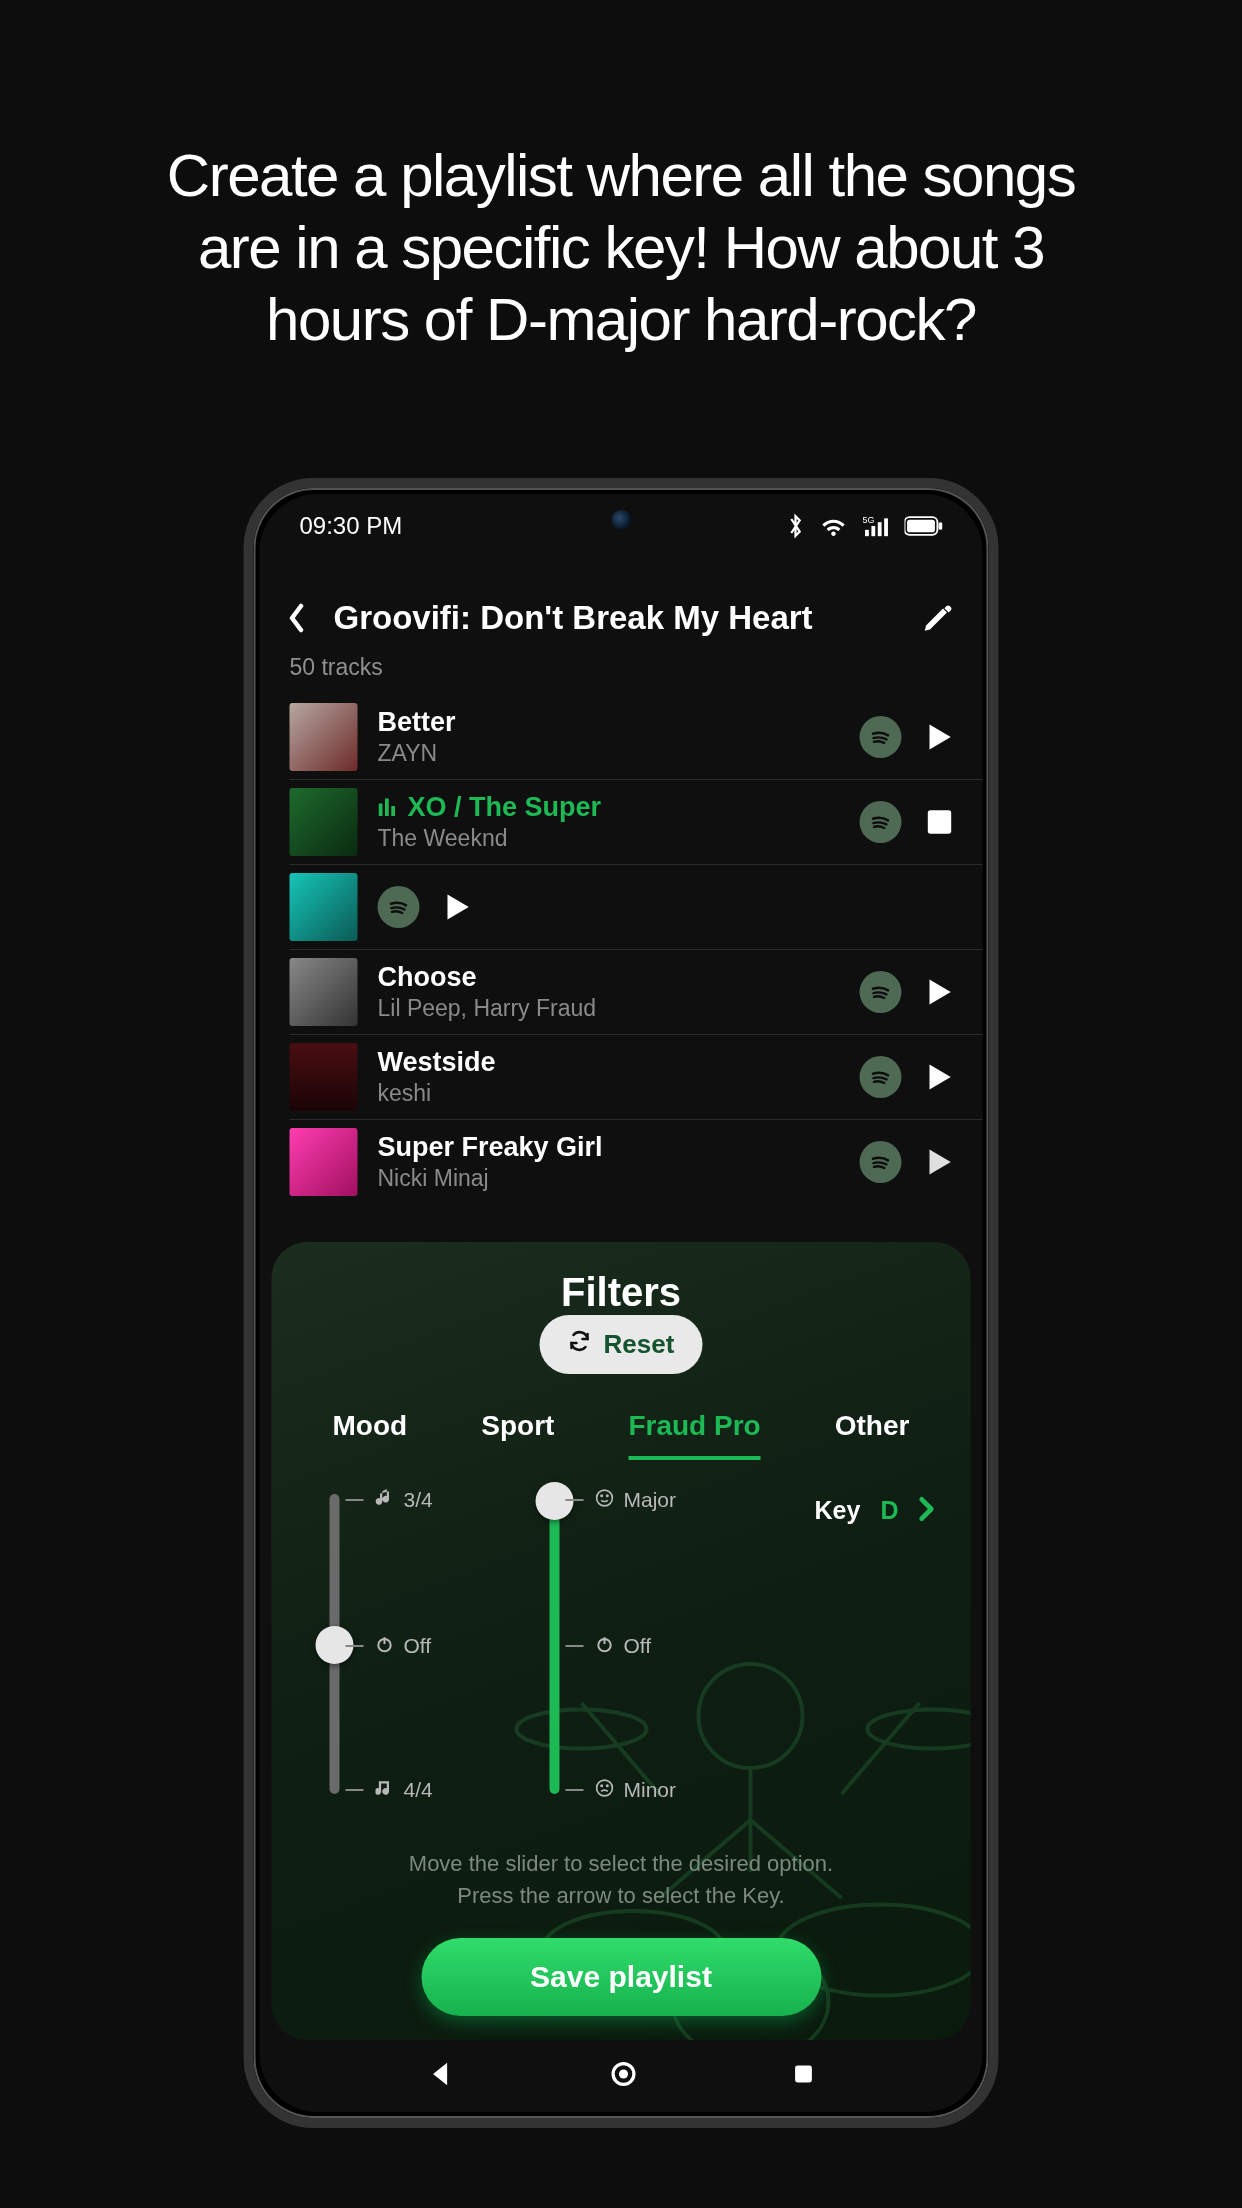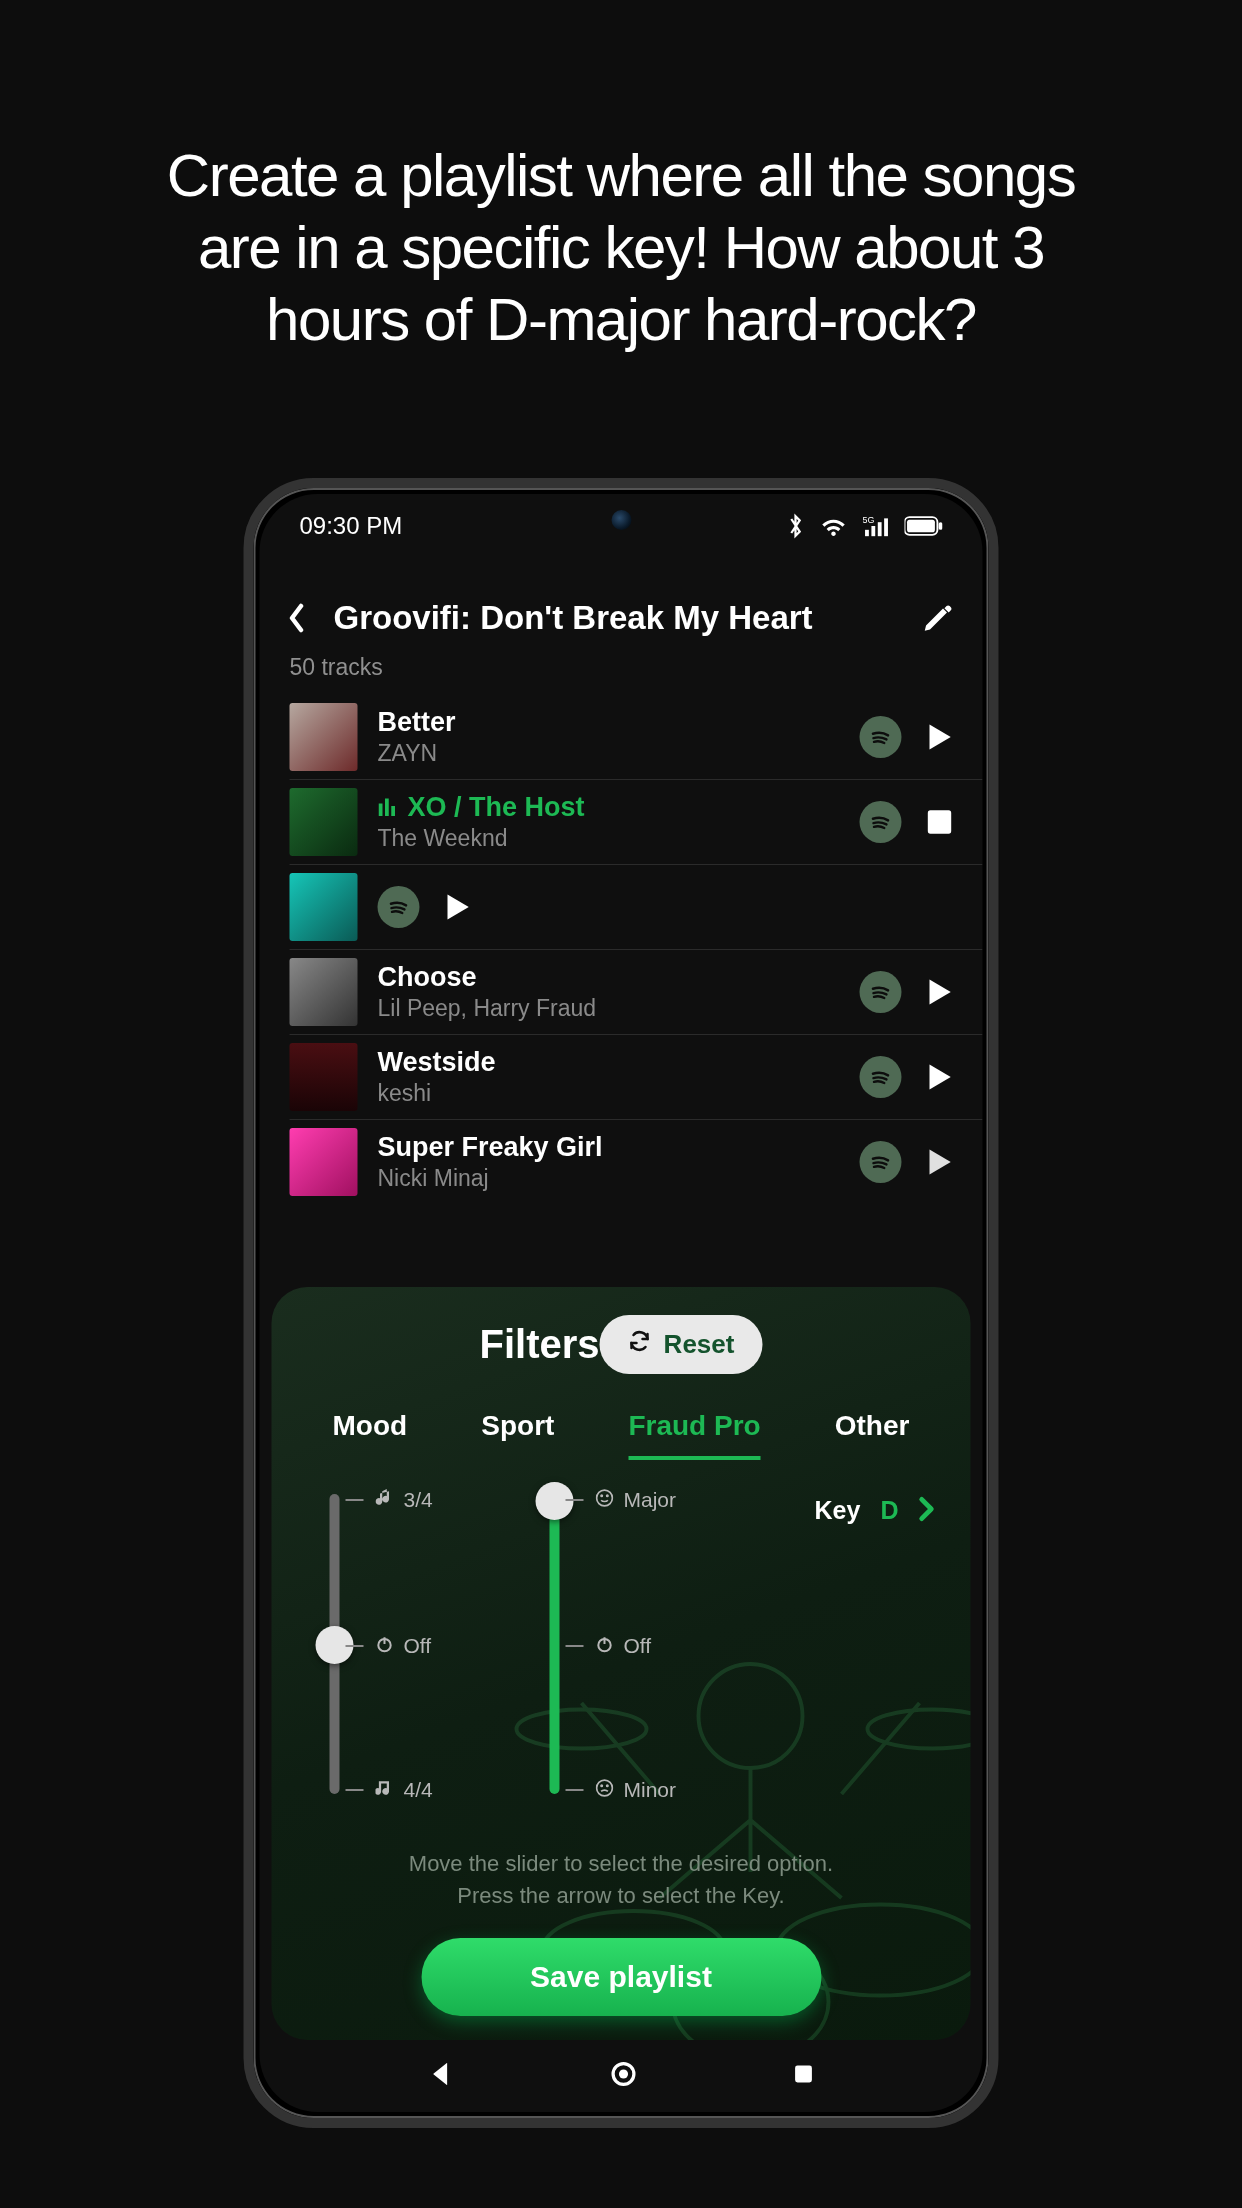--- a/index.html
+++ b/index.html
@@ -124,21 +124,21 @@
     left: 12px; right: 12px; bottom: 72px;
     border-radius: 36px 36px 36px 36px;
     background: linear-gradient(160deg, #1a2d1e 0%, #0e1e12 50%, #0a1a0d 100%);
     padding: 28px 24px 24px 24px;
     overflow: hidden;
   }
   .drummer-bg {
     position:absolute; right:-40px; bottom:-40px; width:520px; height:520px;
     opacity:0.22; pointer-events:none;
   }
-  .sheet-header { display:flex; justify-content:center; align-items:center; position:relative; }
+  .sheet-header { display:flex; justify-content:center; align-items:center; position:relative;flex-direction:column; }
   .filters-title { font-size: 40px; font-weight: 800; }
   .reset-btn {
     background: #e9e9e9; color:#14532d;
     border-radius: 999px;
     padding: 14px 28px;
     font-size: 26px; font-weight:600;
     display:flex; align-items:center; gap:12px;
   }
   .tabs {
     display:flex; justify-content:space-around;
@@ -285,21 +285,21 @@
 
       <div class="track playing">
         <div class="art art2"></div>
         <div class="track-meta">
           <div class="track-title">
             <span><svg width="20" height="20" viewBox="0 0 16 16" fill="#1db954">
                   <rect x="1" y="6" width="3" height="10"></rect>
                   <rect x="6" y="2" width="3" height="14"></rect>
                   <rect x="11" y="8" width="3" height="8"></rect>
                 </svg></span>
-            <span>XO / The Host</span>
+            <span>XO / The Super</span>
           </div>
           <div class="track-artist">The Weeknd</div>
         </div>
         <div class="spotify-badge">
             <svg width="26" height="26" viewBox="0 0 24 24">
               <path d="M5 9c5-1.5 10-1 14 1.5M5.5 13c4-1.2 8-.8 12 1.2M6 16.5c3-.9 6.5-.6 9.5 1" stroke="#0d0d0d" stroke-width="2.2" stroke-linecap="round" fill="none"></path>
             </svg>
           </div>
         <div class="stop-btn">
             <svg width="26" height="26" viewBox="0 0 20 20" fill="#fff">

